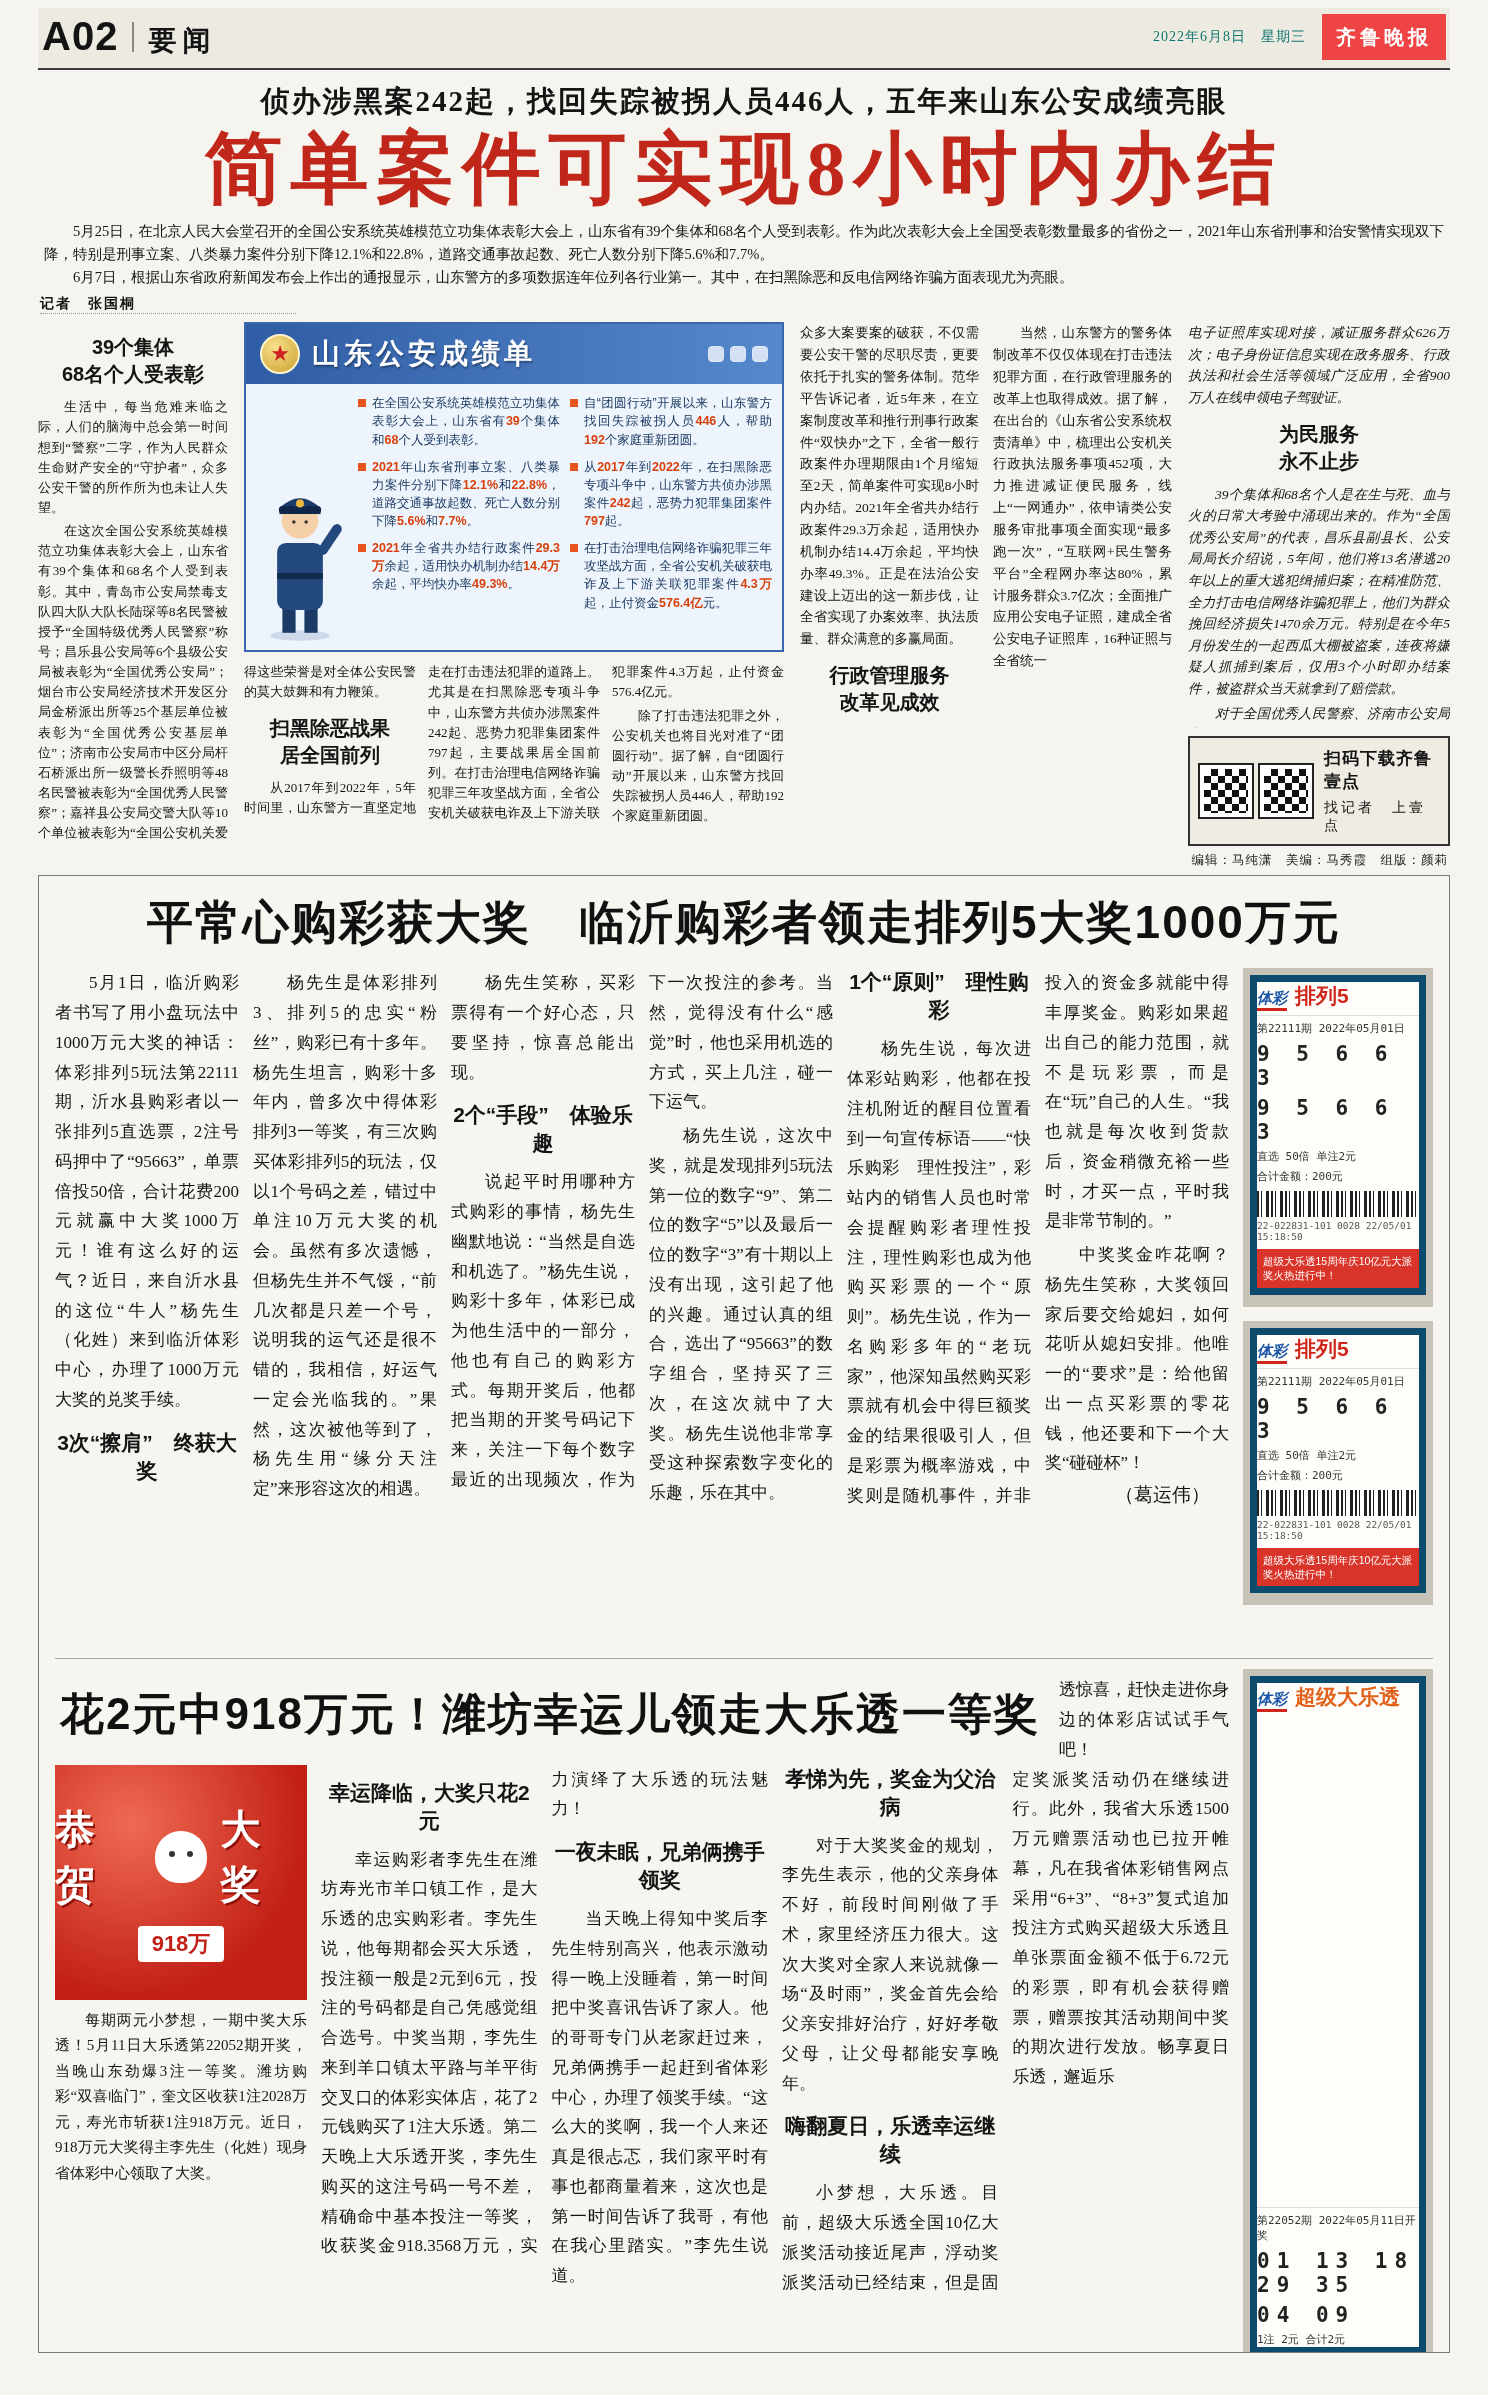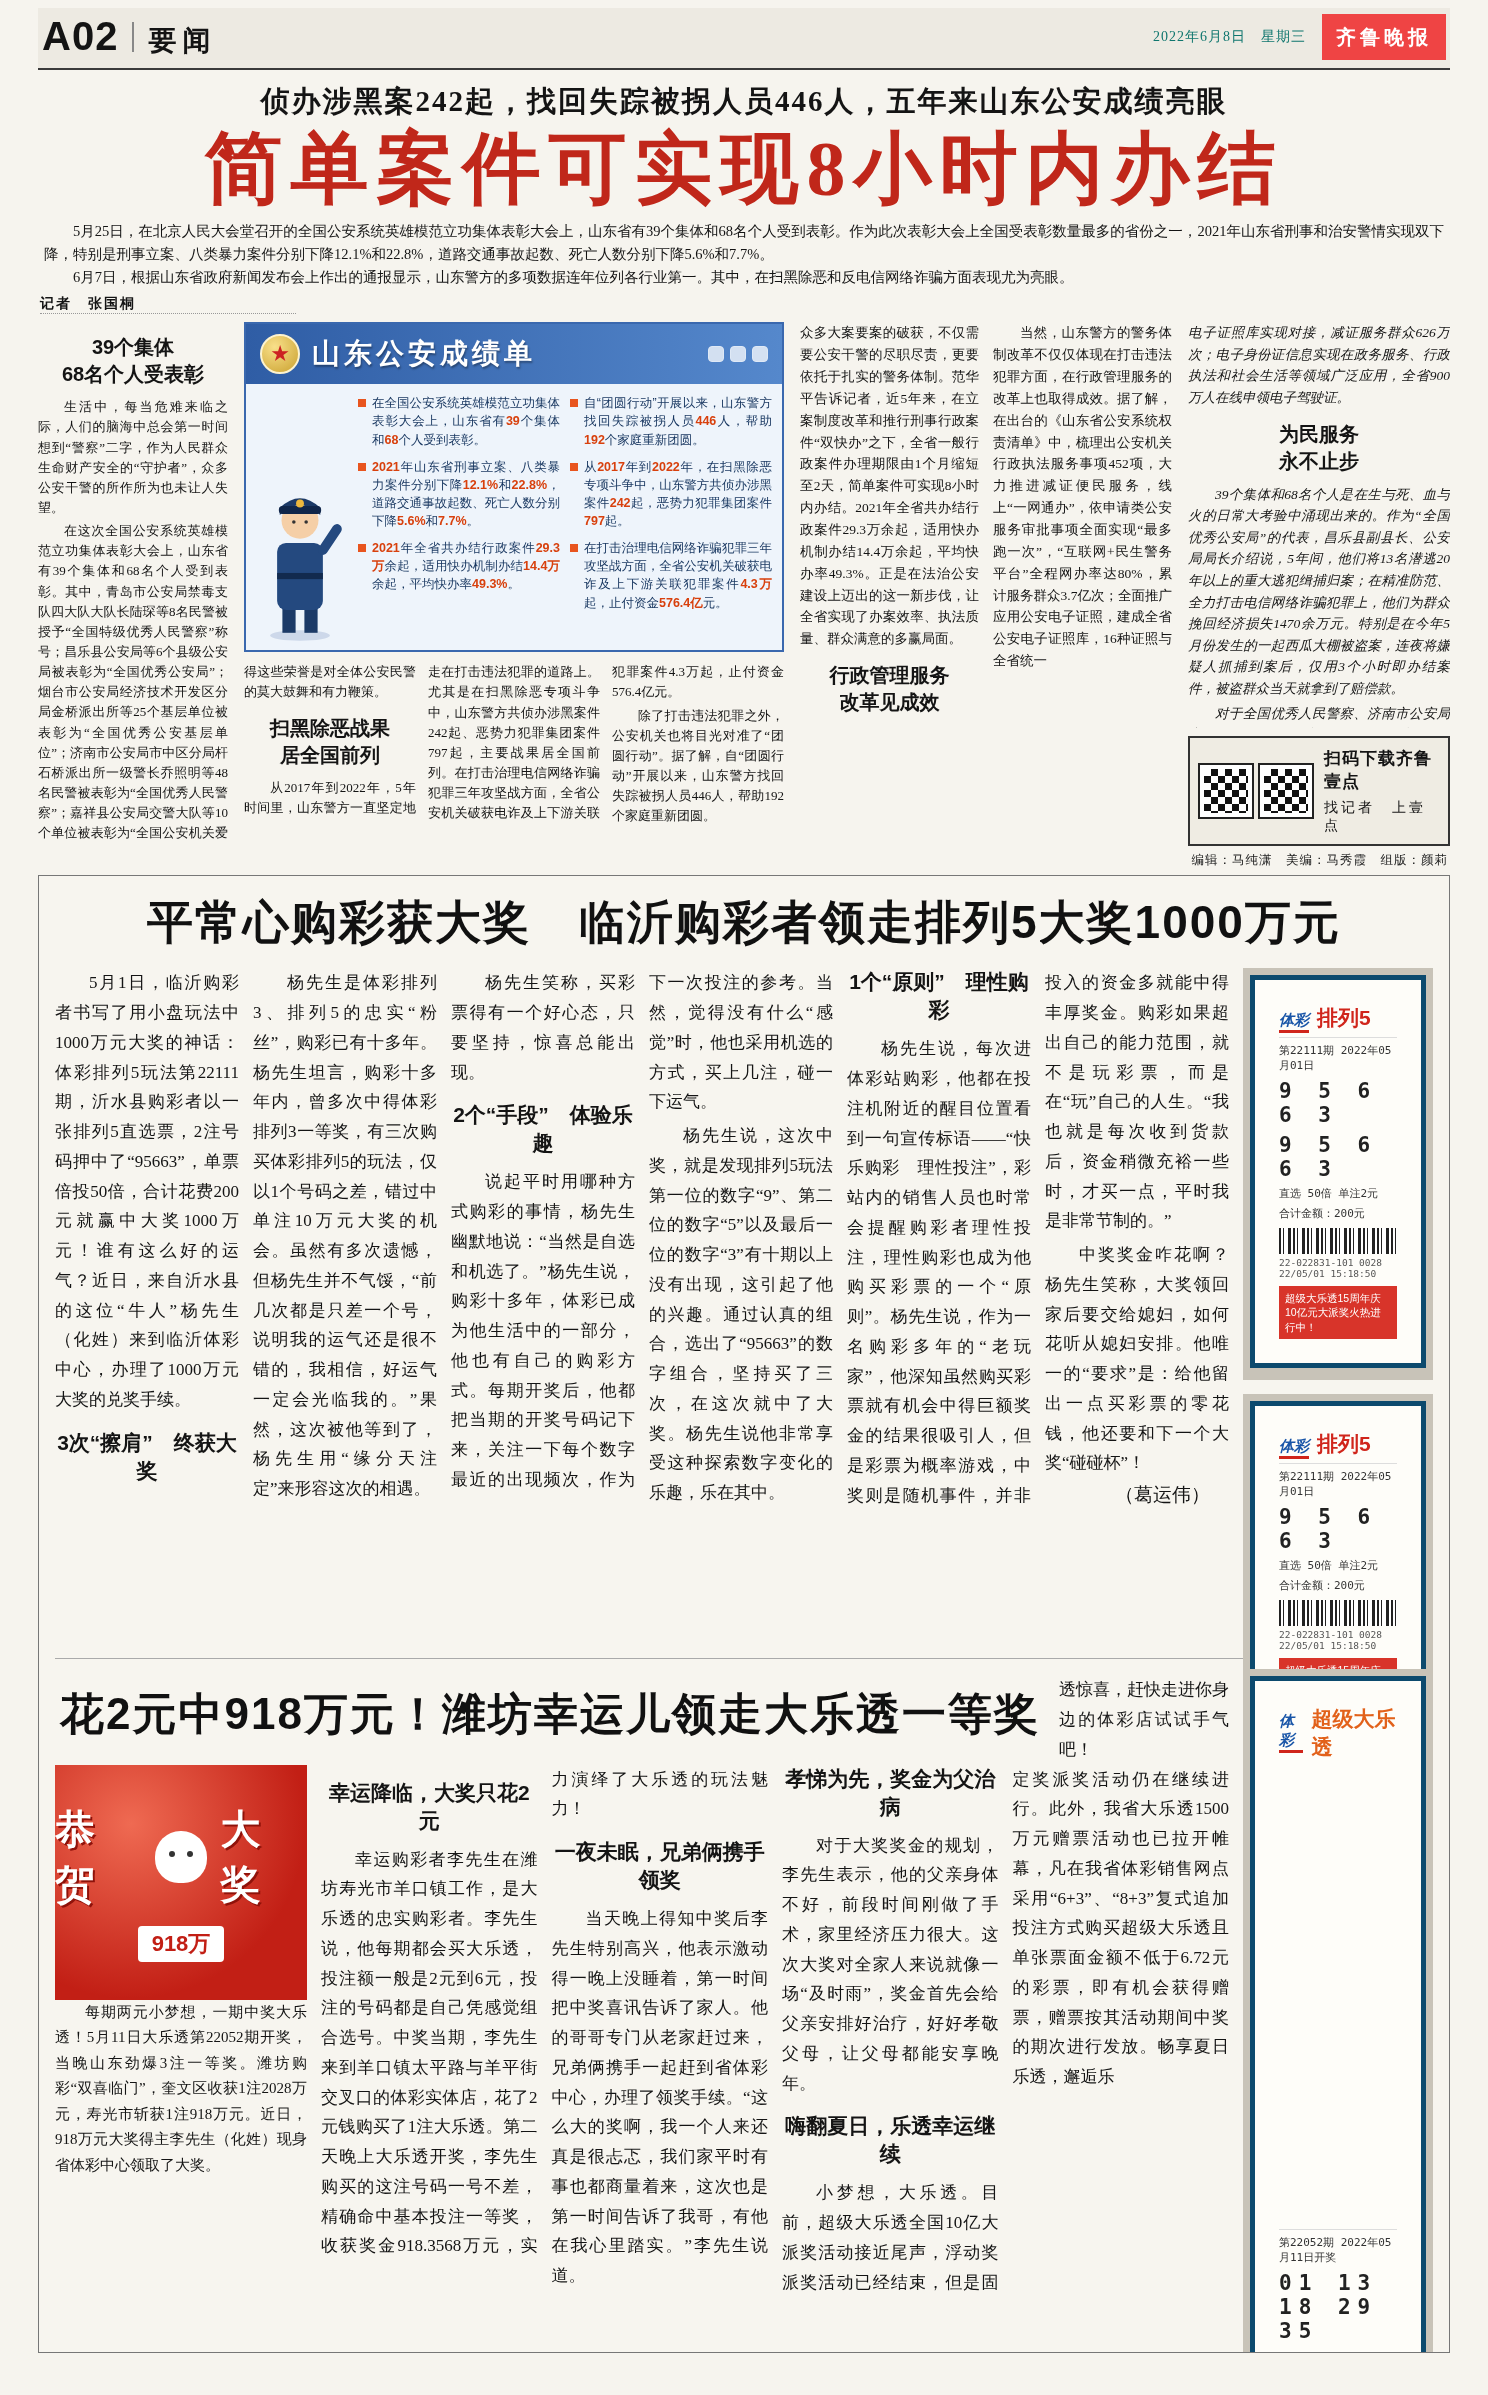--- a/index.html
+++ b/index.html
@@ -84,21 +84,21 @@
   .headline2 { font-size:46px; margin:4px 0 14px; }
   .a2-body { display:grid; grid-template-columns:1fr 190px; gap:14px; height:680px; }
   .a2-flow { column-count:6; column-gap:14px; height:680px; overflow:hidden; }
   .a2-flow p, .a3-flow p, .caption, .a3-tail { font-size:17px; line-height:1.75; text-align:justify; }
   .a2-flow p, .a3-flow p { text-indent:2em; margin-bottom:4px; }
   .subhead { font-size:21px; font-weight:900; text-align:center; margin:14px 0 10px;
     font-family:"Liberation Sans",sans-serif; break-inside:avoid; }
   .story-credit { text-align:right; font-size:19px; padding-right:1em; }
 
   .photo-frame { background:#c8c3b8; padding:7px 7px 12px; margin-bottom:14px; }
-  .ticket { background:#fefdf9; border:5px solid #0c4a6e; padding:24px; }
+  .ticket { background:#fefdf9; border:7px solid #0c4a6e; padding:0; }
   .t-head { display:flex; align-items:baseline; gap:8px; border-bottom:1px solid #ddd; padding-bottom:4px; }
   .t-brand { font-size:15px; font-weight:900; color:#1a56a8; font-style:italic;
     border-bottom:3px solid #d0251b; font-family:"Liberation Sans",sans-serif; }
   .t-game { font-size:21px; font-weight:900; color:#d0251b; font-family:"Liberation Sans",sans-serif; }
   .t-game.dlt { color:#e2611a; }
   .t-line { font-size:11px; color:#333; margin-top:5px; font-family:"DejaVu Sans Mono",monospace; }
   .t-nums { font-size:21px; font-weight:900; letter-spacing:7px; color:#222; margin-top:6px;
     font-family:"DejaVu Sans Mono",monospace; }
   .t-barcode { height:26px; margin-top:7px;
     background:repeating-linear-gradient(90deg,#222 0 2px,#fff 2px 4px,#222 4px 5px,#fff 5px 9px,#222 9px 12px,#fff 12px 14px); }
@@ -118,21 +118,21 @@
     display:flex; flex-direction:column; align-items:center; justify-content:center; gap:14px; }
   .cg-row { display:flex; align-items:center; gap:14px; }
   .cg-word { color:#fff; font-size:40px; font-weight:900; letter-spacing:4px;
     text-shadow:2px 2px 0 #8f120a; font-family:"Liberation Sans",sans-serif; }
   .cg-mascot { width:52px; height:52px; border-radius:50% 50% 46% 46%; background:#fff; position:relative; }
   .cg-mascot::before, .cg-mascot::after { content:""; position:absolute; top:20px; width:6px; height:6px;
     border-radius:50%; background:#333; }
   .cg-mascot::before { left:14px; } .cg-mascot::after { right:14px; }
   .cg-badge { background:#fff; color:#c21f15; font-weight:900; font-size:22px; padding:3px 14px;
     border-radius:4px; font-family:"Liberation Sans",sans-serif; }
-  .caption { text-indent:2em; font-size:15px; line-height:1.7; }
+  .caption { margin-top:8px; text-indent:2em; font-size:15px; line-height:1.7; }
   .dlt { min-height:520px; display:flex; flex-direction:column; }
   .dlt .spacer { flex:1; }
 </style>
 </head>
 <body>
 
 <div class="page">
 
   <header class="masthead">
     <div class="mh-left">

